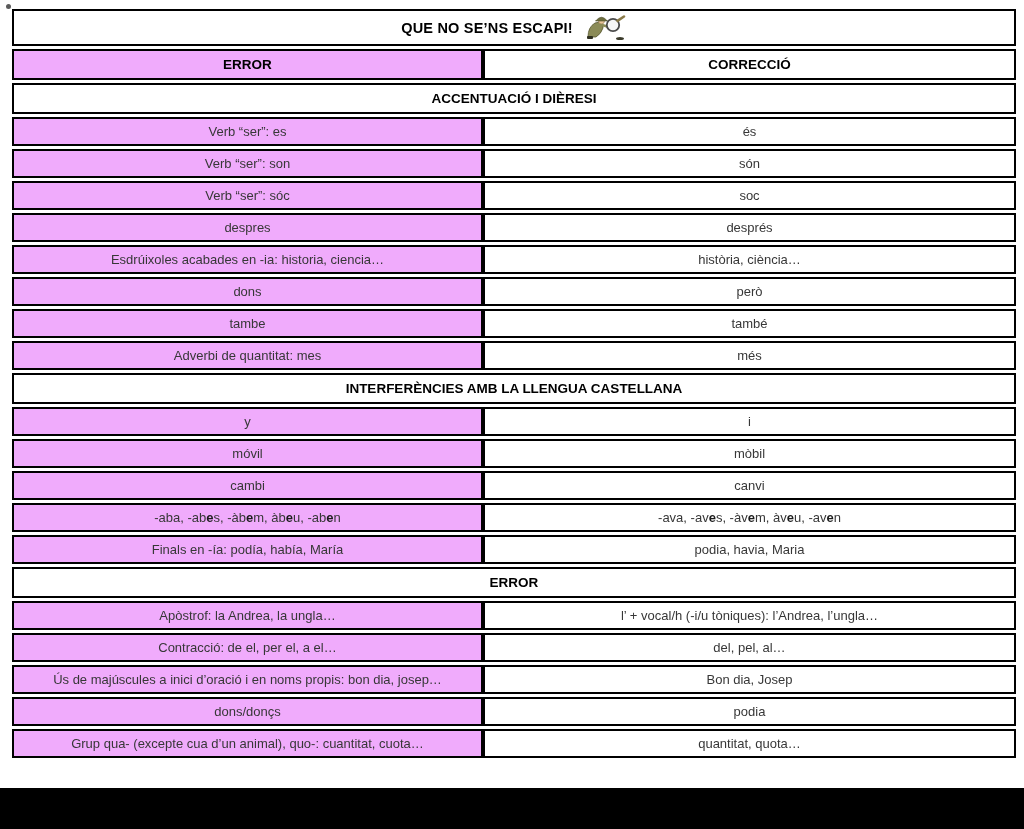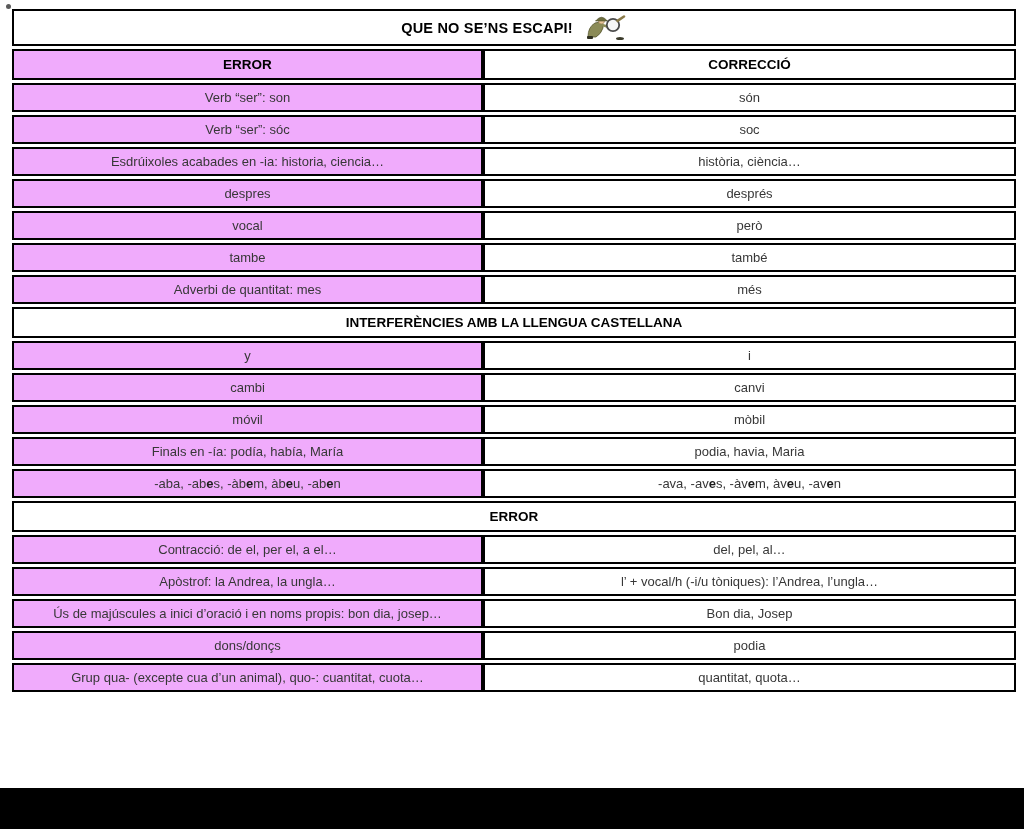--- a/index.html
+++ b/index.html
@@ -57,83 +57,90 @@
           </span>
         </span>
       </td>
     </tr>
 
     <tr class="head-row">
       <td class="error">ERROR</td>
       <td>CORRECCIÓ</td>
     </tr>
 
+    <tr class="section-row">
+      <td colspan="2">ACCENTUACIÓ I DIÈRESI</td>
+    </tr>
+    <tr>
+      <td class="error">Verb “ser”: es</td>
+      <td>és</td>
+    </tr>
     <tr>
       <td class="error">Verb “ser”: son</td>
       <td>són</td>
     </tr>
     <tr>
       <td class="error">Verb “ser”: sóc</td>
       <td>soc</td>
     </tr>
     <tr>
+      <td class="error">despres</td>
+      <td>després</td>
+    </tr>
+    <tr>
       <td class="error">Esdrúixoles acabades en -ia: historia, ciencia…</td>
       <td>història, ciència…</td>
     </tr>
     <tr>
-      <td class="error">despres</td>
-      <td>després</td>
-    </tr>
-    <tr>
-      <td class="error">vocal</td>
+      <td class="error">dons</td>
       <td>però</td>
     </tr>
     <tr>
       <td class="error">tambe</td>
       <td>també</td>
     </tr>
     <tr>
       <td class="error">Adverbi de quantitat: mes</td>
       <td>més</td>
     </tr>
 
     <tr class="section-row">
       <td colspan="2">INTERFERÈNCIES AMB LA LLENGUA CASTELLANA</td>
     </tr>
     <tr>
       <td class="error">y</td>
       <td>i</td>
     </tr>
     <tr>
+      <td class="error">móvil</td>
+      <td>mòbil</td>
+    </tr>
+    <tr>
       <td class="error">cambi</td>
       <td>canvi</td>
     </tr>
     <tr>
-      <td class="error">móvil</td>
-      <td>mòbil</td>
+      <td class="error"><span>-aba, -ab</span><span class="b">e</span><span>s, -àb</span><span class="b">e</span><span>m, àb</span><span class="b">e</span><span>u, -ab</span><span class="b">e</span><span>n</span></td>
+      <td><span>-ava, -av</span><span class="b">e</span><span>s, -àv</span><span class="b">e</span><span>m, àv</span><span class="b">e</span><span>u, -av</span><span class="b">e</span><span>n</span></td>
     </tr>
     <tr>
       <td class="error">Finals en -ía: podía, había, María</td>
       <td>podia, havia, Maria</td>
-    </tr>
-    <tr>
-      <td class="error"><span>-aba, -ab</span><span class="b">e</span><span>s, -àb</span><span class="b">e</span><span>m, àb</span><span class="b">e</span><span>u, -ab</span><span class="b">e</span><span>n</span></td>
-      <td><span>-ava, -av</span><span class="b">e</span><span>s, -àv</span><span class="b">e</span><span>m, àv</span><span class="b">e</span><span>u, -av</span><span class="b">e</span><span>n</span></td>
     </tr>
 
     <tr class="section-row">
       <td colspan="2">ERROR</td>
     </tr>
     <tr>
+      <td class="error">Apòstrof: la Andrea, la ungla…</td>
+      <td>l’ + vocal/h (-i/u tòniques): l’Andrea, l’ungla…</td>
+    </tr>
+    <tr>
       <td class="error">Contracció: de el, per el, a el…</td>
       <td>del, pel, al…</td>
-    </tr>
-    <tr>
-      <td class="error">Apòstrof: la Andrea, la ungla…</td>
-      <td>l’ + vocal/h (-i/u tòniques): l’Andrea, l’ungla…</td>
     </tr>
     <tr>
       <td class="error">Ús de majúscules a inici d’oració i en noms propis: bon dia, josep…</td>
       <td>Bon dia, Josep</td>
     </tr>
     <tr>
       <td class="error">dons/donçs</td>
       <td>podia</td>
     </tr>
     <tr>

